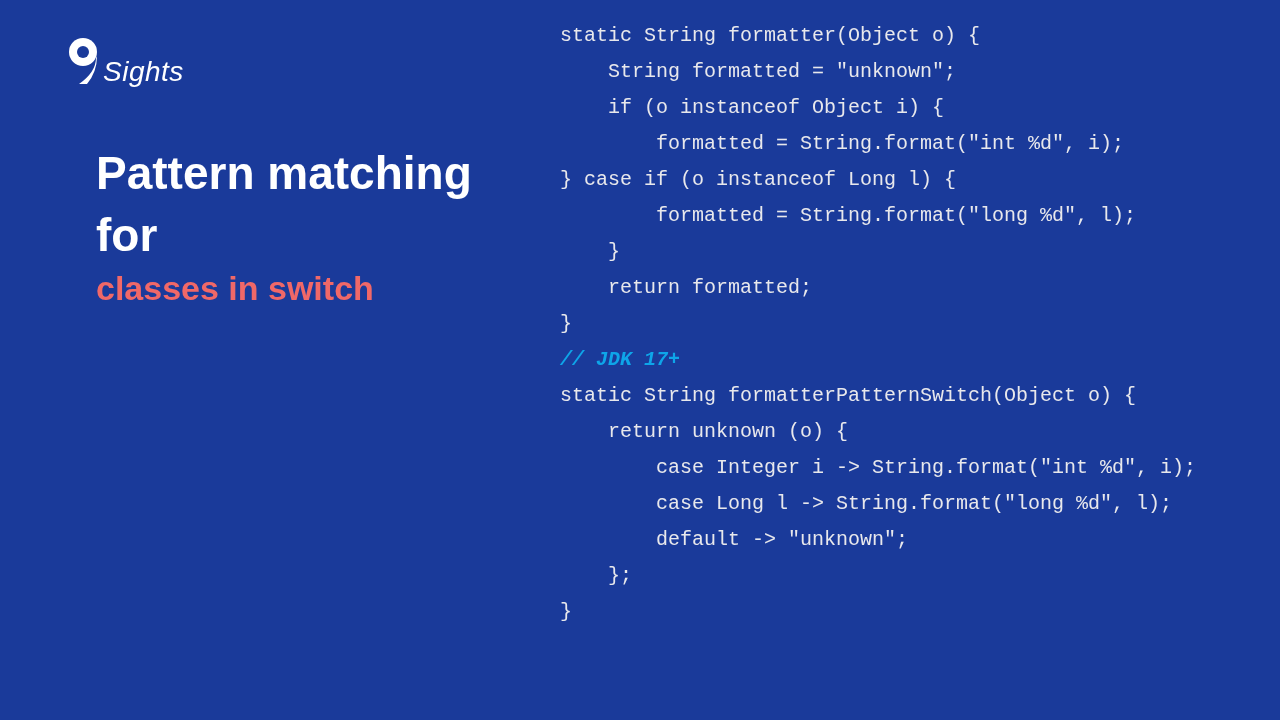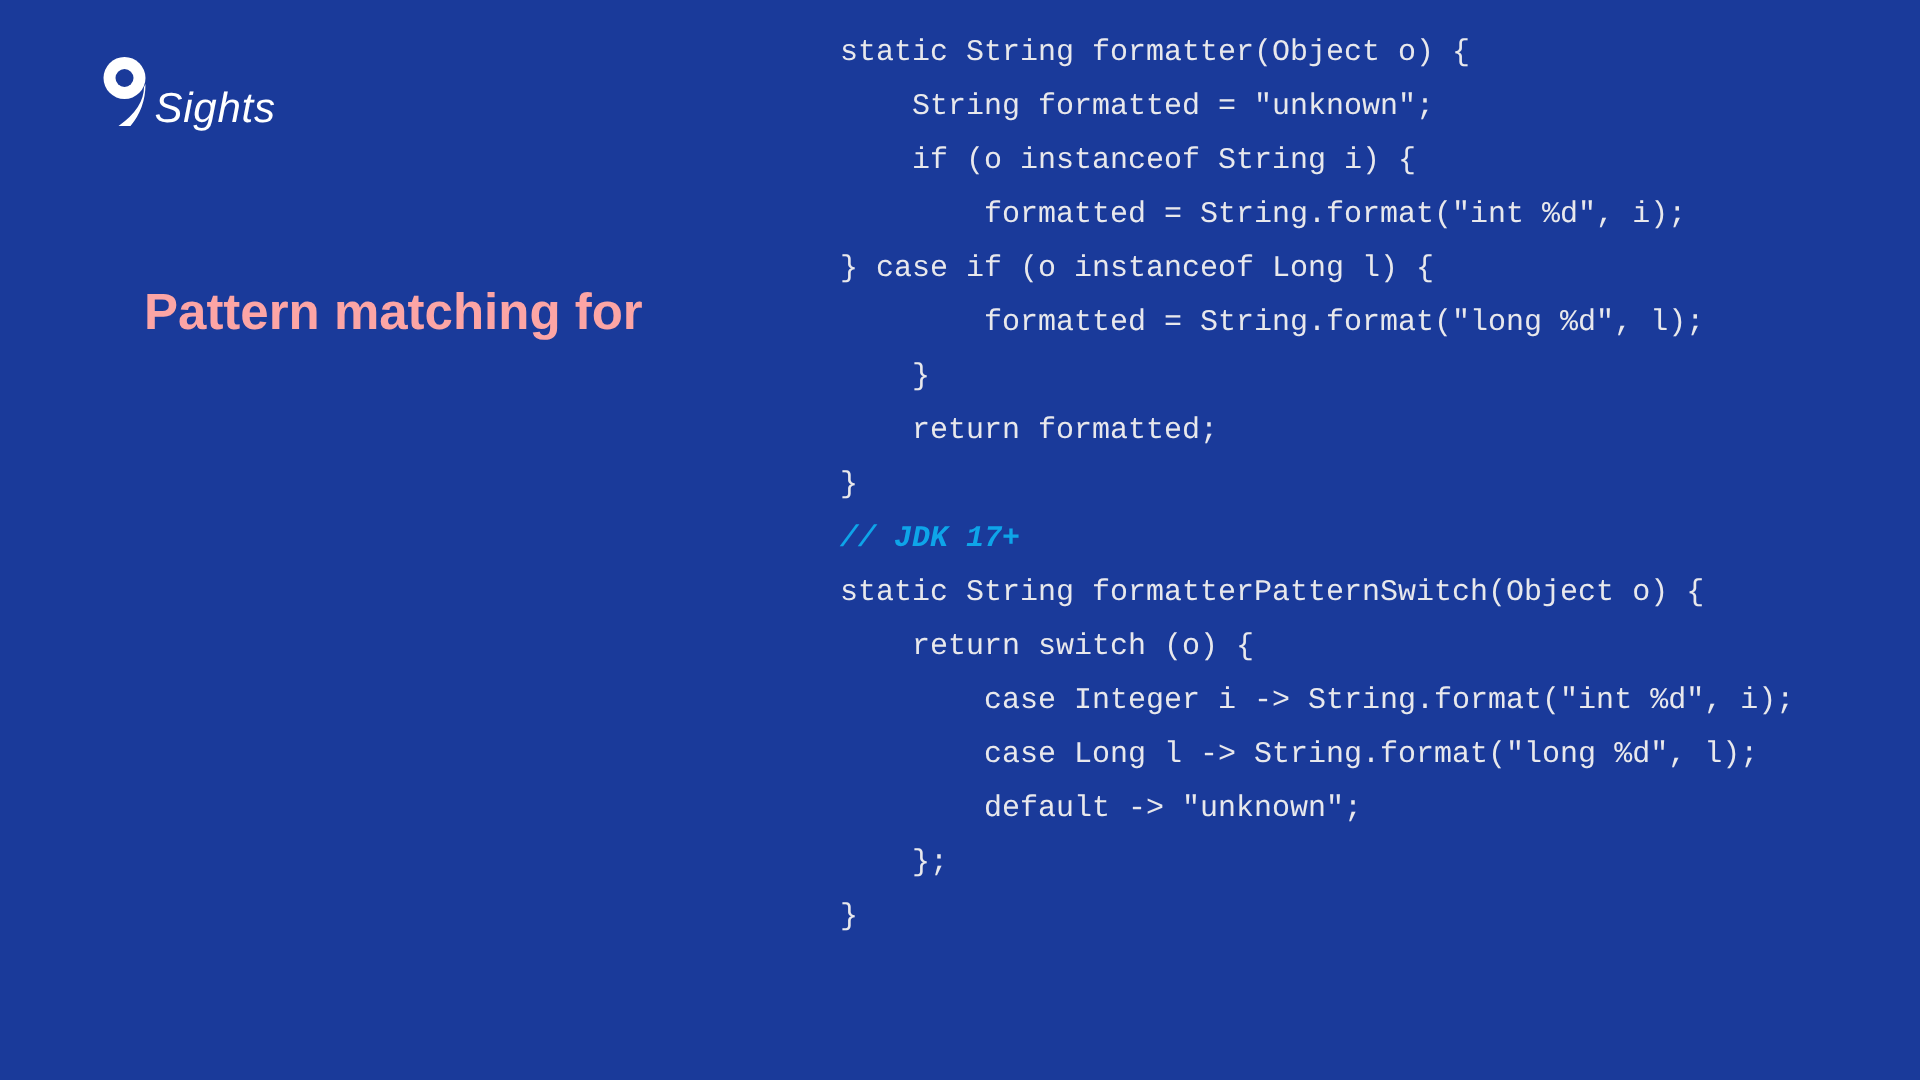--- a/index.html
+++ b/index.html
@@ -33,25 +33,24 @@
     margin-bottom: -4px;
     text-align: right;
   }
   .headline {
     position: absolute;
     top: 142px;
     left: 96px;
     width: 400px;
   }
   .headline-line1 {
-    font-size: 34px;
+    font-size: 46px;
     font-weight: 700;
-    color: #fca5a5;
+    color: #ffffff;
     line-height: 1.35;
-    margin-top: 44px;
   }
   .headline-line2 {
     font-size: 34px;
     font-weight: 600;
     color: #f06868;
     line-height: 1.35;
   }
   .code {
     position: absolute;
     top: 18px;
@@ -77,31 +76,32 @@
       <circle cx="18" cy="14" r="14" fill="#ffffff"></circle>
       <circle cx="18" cy="14" r="6" fill="#1a3a9a"></circle>
       <path d="M 31 20 Q 31 34 14 46 L 22 46 Q 32 34 32 18 Z" fill="#ffffff"></path>
     </svg>
   </div>
   <div class="logo-text">Sights</div>
 </div>
 
 <div class="headline">
   <div class="headline-line1">Pattern matching for</div>
+  <div class="headline-line2">classes in switch</div>
 </div>
 
 <div class="code"><span>static String formatter(Object o) {</span>
 <span>    String formatted = "unknown";</span>
-<span>    if (o instanceof String i) {</span>
+<span>    if (o instanceof Object i) {</span>
 <span>        formatted = String.format("int %d", i);</span>
 <span>} case if (o instanceof Long l) {</span>
 <span>        formatted = String.format("long %d", l);</span>
 <span>    }</span>
 <span>    return formatted;</span>
 <span>}</span>
 <span class="comment">// JDK 17+</span>
 <span>static String formatterPatternSwitch(Object o) {</span>
-<span>    return switch (o) {</span>
+<span>    return unknown (o) {</span>
 <span>        case Integer i -&gt; String.format("int %d", i);</span>
 <span>        case Long l -&gt; String.format("long %d", l);</span>
 <span>        default -&gt; "unknown";</span>
 <span>    };</span>
 <span>}</span></div>
 
 </body></html>

